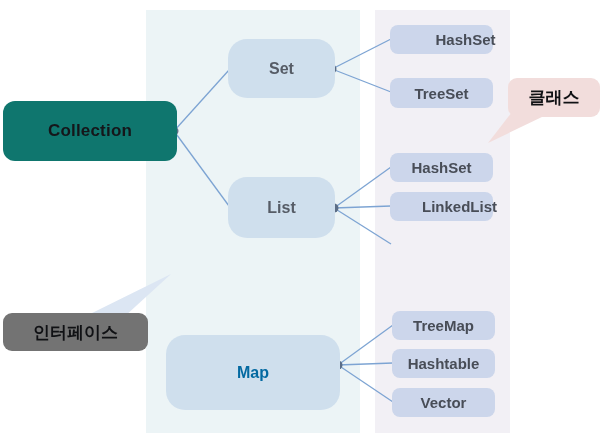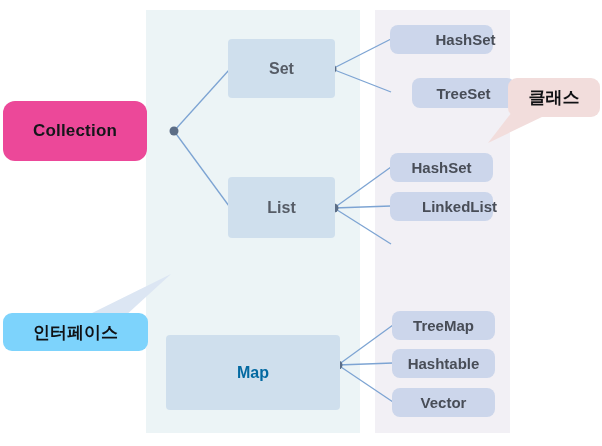--- a/index.html
+++ b/index.html
@@ -9,51 +9,51 @@
   }
   .panel{position:absolute;top:10px;height:423px;}
   .panel-interfaces{left:146px;width:214px;background:#ecf4f6;}
   .panel-classes{left:375px;width:135px;background:#f2f0f5;}
   svg.overlay{position:absolute;left:0;top:0;z-index:2;}
   .node{
     position:absolute;display:flex;align-items:center;justify-content:center;
     z-index:3;box-sizing:border-box;
   }
   .node-root{
-    left:3px;top:101px;width:144px;height:60px;background:#ec4899;border-radius:12px;
+    left:3px;top:101px;width:174px;height:60px;background:#0f766e;border-radius:12px;
     font-size:17px;font-weight:bold;color:#15161a;letter-spacing:.2px;
   }
   .node-interface{
-    background:#cfdfed;border-radius:4px;width:107px;
+    background:#cfdfed;border-radius:19px;width:107px;
     font-size:16px;font-weight:600;color:#565c66;
   }
   .node-set{left:228px;top:39px;height:59px;}
   .node-list{left:228px;top:177px;height:61px;}
   .node-map{left:166px;top:335px;width:174px;height:75px;color:#0369a1;}
   .node-class{
     background:#ccd6eb;border-radius:8px;width:103px;height:29px;
     font-size:15px;font-weight:600;color:#484d57;
   }
   .node-hashset{left:390px;top:25px;padding-left:48px;}
-  .node-treeset{left:412px;top:78px;height:30px;}
+  .node-treeset{left:390px;top:78px;height:30px;}
   .node-vector{left:390px;top:153px;}
   .node-linkedlist{left:390px;top:192px;padding-left:36px;}
   .node-arraylist{left:390px;top:230px;}
   .node-treemap{left:392px;top:311px;}
   .node-hashtable{left:392px;top:349px;text-align:right;}
   .node-hashmap{left:392px;top:388px;}
   .callout{
     position:absolute;display:flex;align-items:center;justify-content:center;
     z-index:3;border-radius:9px;font-weight:bold;color:#101114;
   }
   .callout-classes{
     left:508px;top:78px;width:92px;height:39px;background:#f2dddc;font-size:17px;
   }
   .callout-interfaces{
-    left:3px;top:313px;width:145px;height:38px;background:#7dd3fc;font-size:17px;
+    left:3px;top:313px;width:145px;height:38px;background:#737373;font-size:17px;
   }
 </style>
 </head>
 <body>
 
 <div class="stage">
 
   <div class="panel panel-interfaces"></div>
   <div class="panel panel-classes"></div>
 

